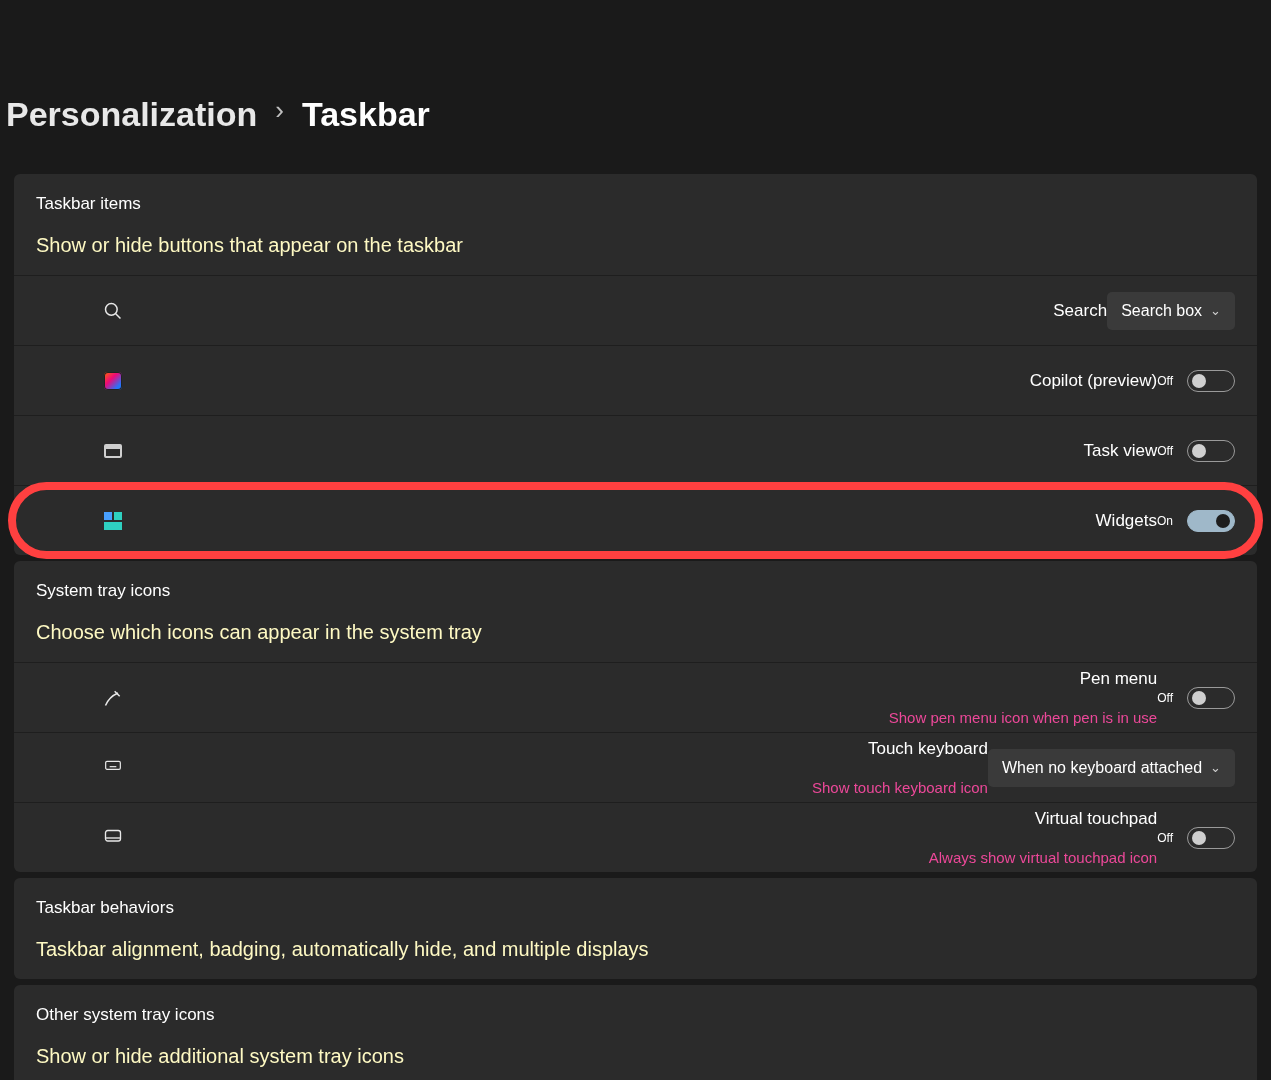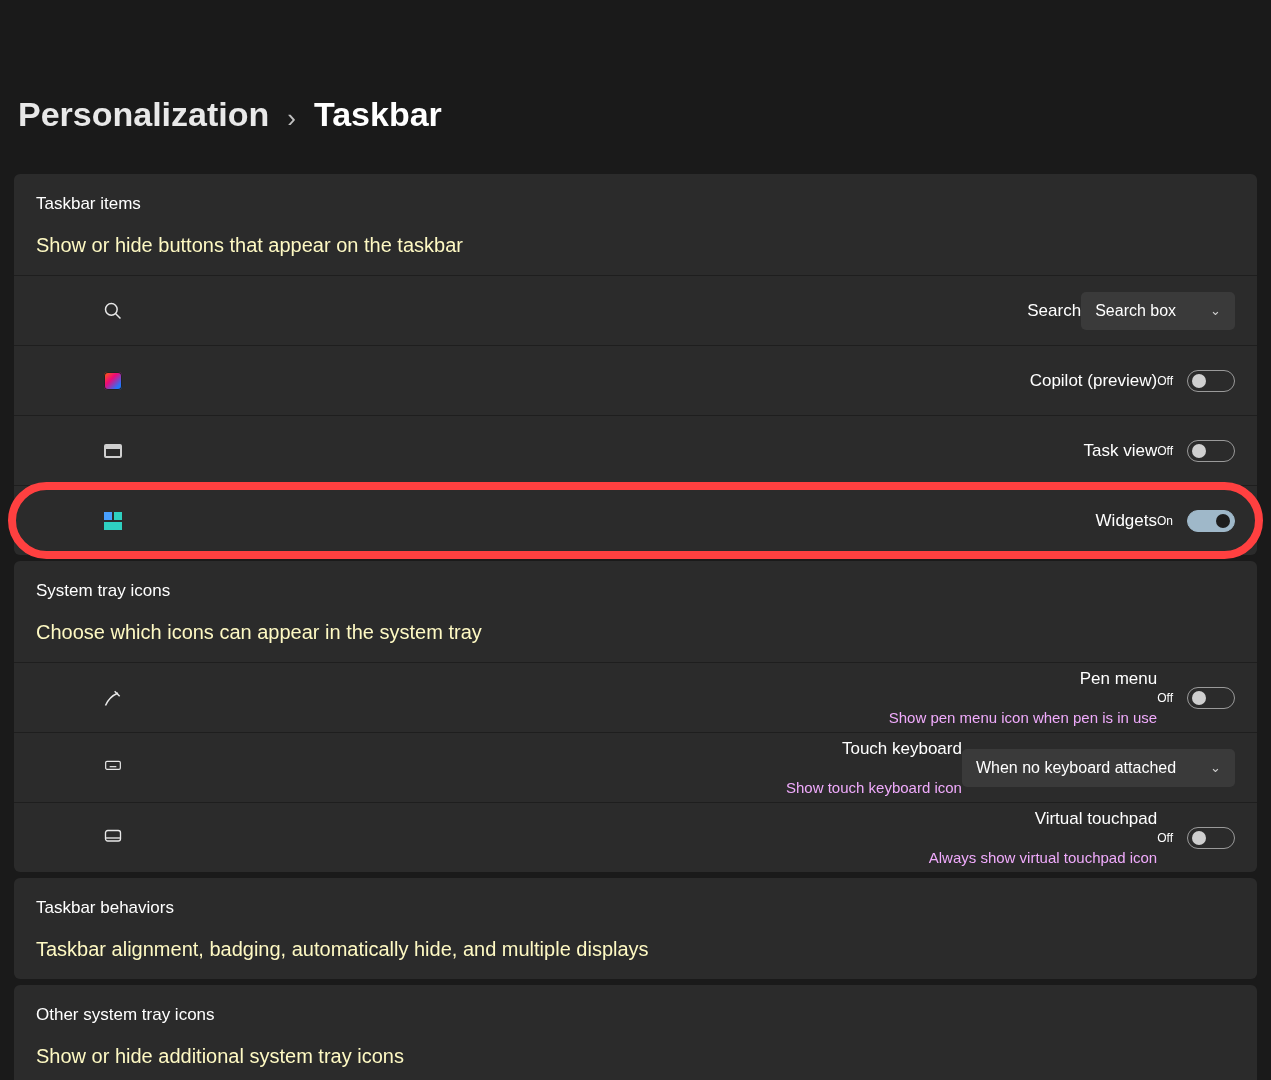--- a/index.html
+++ b/index.html
@@ -7,23 +7,23 @@
       background: #1a1a1a;
       color: #ffffff;
       font-family: "Segoe UI", -apple-system, sans-serif;
       width: 1271px;
       height: 1080px;
       overflow: hidden;
     }
     .page { padding-top: 95px; }
     .breadcrumb {
       display: flex;
-      align-items: flex-end;
+      align-items: flex-start;
       gap: 18px;
-      padding-left: 18px;
+      padding-left: 6px;
       margin-bottom: 40px;
     }
     .breadcrumb-parent {
       font-size: 34px;
       font-weight: 600;
       color: #e8e8e8;
     }
     .breadcrumb-sep {
       font-size: 26px;
       color: #c0c0c0;
@@ -66,37 +66,37 @@
       width: 22px;
       height: 22px;
       margin-right: 18px;
       display: flex;
       align-items: center;
       justify-content: center;
       flex: 0 0 22px;
     }
     .row-label-wrap { flex: 1 1 auto; display: flex; flex-direction: column; align-items: flex-end; }
     .row-label { font-size: 17px; color: #ffffff; }
-    .row-sub   { font-size: 15px; color: #f0abfc; margin-top: 20px; }
+    .row-sub   { font-size: 15px; color: #ec4899; margin-top: 20px; }
     .row-ctrl  { flex: 0 0 auto; display: flex; align-items: center; gap: 14px; }
     .status-label { font-size: 12px; color: #ffffff; }
     .toggle {
       width: 48px; height: 22px; border: 1px solid #9a9a9a; border-radius: 11px;
       position: relative; background: transparent;
     }
     .toggle .knob {
       position: absolute; top: 3px; width: 14px; height: 14px; border-radius: 50%;
       background: #cfcfcf; transition: .1s;
     }
     .toggle.off .knob { left: 4px; }
     .toggle.on  { background: #9fb8c9; border-color: #9fb8c9; }
     .toggle.on .knob { right: 4px; background: #1e1e1e; }
     .dropdown {
       background: #3a3a3a; border-radius: 5px; padding: 10px 14px;
-      display: flex; align-items: center; gap: 34px; font-size: 16px;
+      display: flex; align-items: center; gap: 8px; font-size: 16px;
     }
     .chev-down { font-size: 13px; color: #cfcfcf; }
     .highlight-ring {
       position: absolute; pointer-events: none;
       border: 8px solid #ff4040; border-radius: 44px;
       left: -6px; right: -6px; top: -4px; bottom: -4px;
     }
     
     svg { fill: none; stroke: #e8e8e8; stroke-width: 1.8; }
     .copilot-ico {

